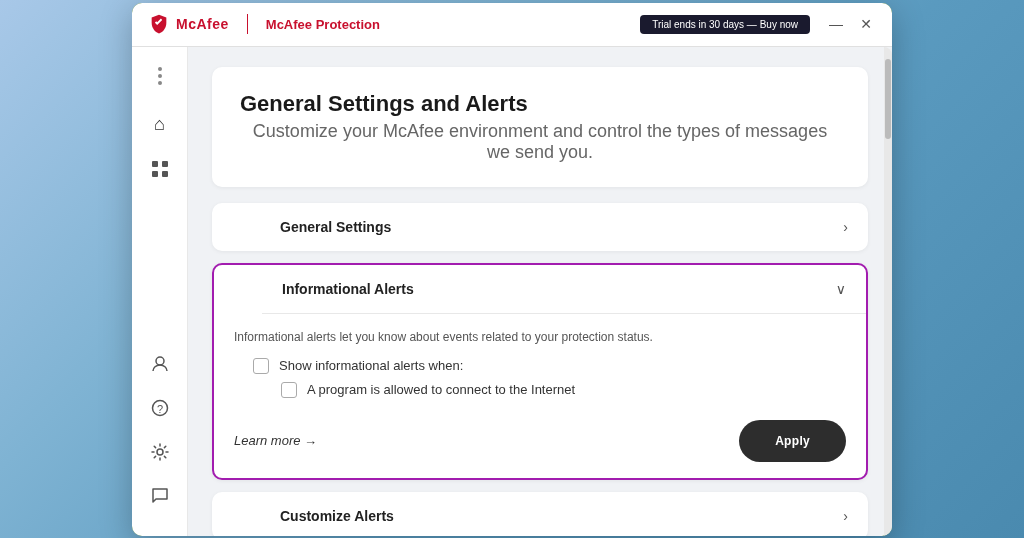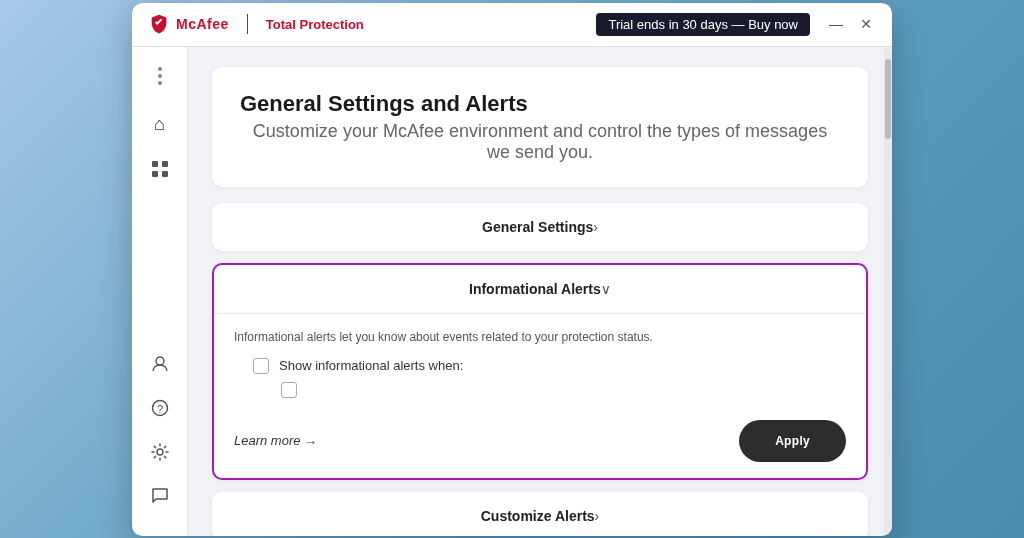--- a/index.html
+++ b/index.html
@@ -65,21 +65,21 @@
       margin: 0 10px;
     }
     .title-product {
       font-size: 13px;
       font-weight: 600;
       color: #c8102e;
     }
     .trial-banner {
       background: #1a1a2e;
       color: #fff;
-      font-size: 13px;
+      font-size: 10px;
       padding: 4px 12px;
       border-radius: 4px;
       margin-right: 16px;
       white-space: nowrap;
     }
     .trial-banner span {
       color: #fff;
     }
     .window-controls {
       display: flex;
@@ -183,23 +183,24 @@
     .section-card {
       background: #fff;
       border-radius: 10px;
       margin-bottom: 12px;
       box-shadow: 0 1px 4px rgba(0,0,0,0.06);
       overflow: hidden;
     }
     .section-header {
       display: flex;
       align-items: center;
-      justify-content: center;
-      padding: 16px 28px;
-      cursor: pointer;
+      justify-content: space-between;
+      padding: 16px 20px;
+      cursor: pointer;
+      margin-left: 48px;
     }
     .section-title {
       font-size: 14px;
       font-weight: 600;
       color: #222;
     }
     .section-chevron {
       font-size: 14px;
       color: #555;
     }
@@ -302,21 +303,21 @@
   <div class="title-bar">
     <div class="title-bar-logo">
       <div class="mcafee-logo">
         <svg class="mcafee-shield" viewBox="0 0 24 24">
           <path d="M12 2L4 5v6c0 5.25 3.5 10.15 8 11.35C16.5 21.15 20 16.25 20 11V5L12 2z" fill="#c8102e"></path>
           <path d="M10 13l-2.5-2.5 1.4-1.4L10 10.2l4.1-4.1 1.4 1.4L10 13z" fill="white"></path>
         </svg>
         <span class="mcafee-name">McAfee</span>
       </div>
       <div class="title-divider"></div>
-      <span class="title-product">Total Protection</span>
+      <span class="title-product">McAfee Protection</span>
     </div>
     <div class="trial-banner">
       <span>Trial ends in 30 days — Buy now</span>
     </div>
     <div class="window-controls">
       <button class="win-btn">—</button>
       <button class="win-btn close">✕</button>
     </div>
   </div>
 
@@ -385,20 +386,21 @@
           <span class="section-chevron">∨</span>
         </div>
         <div class="alerts-body">
           <div class="alerts-description">Informational alerts let you know about events related to your protection status.</div>
           <div class="checkbox-row">
             <div class="custom-checkbox"></div>
             <span class="checkbox-label">Show informational alerts when:</span>
           </div>
           <div class="checkbox-row indent">
             <div class="custom-checkbox"></div>
+            <span class="checkbox-label">A program is allowed to connect to the Internet</span>
           </div>
         </div>
         <div class="alerts-footer">
           <a class="learn-more" href="#">Learn more →</a>
           <button class="apply-btn">Apply</button>
         </div>
       </div>
 
       <div class="section-card">
         <div class="section-header">

